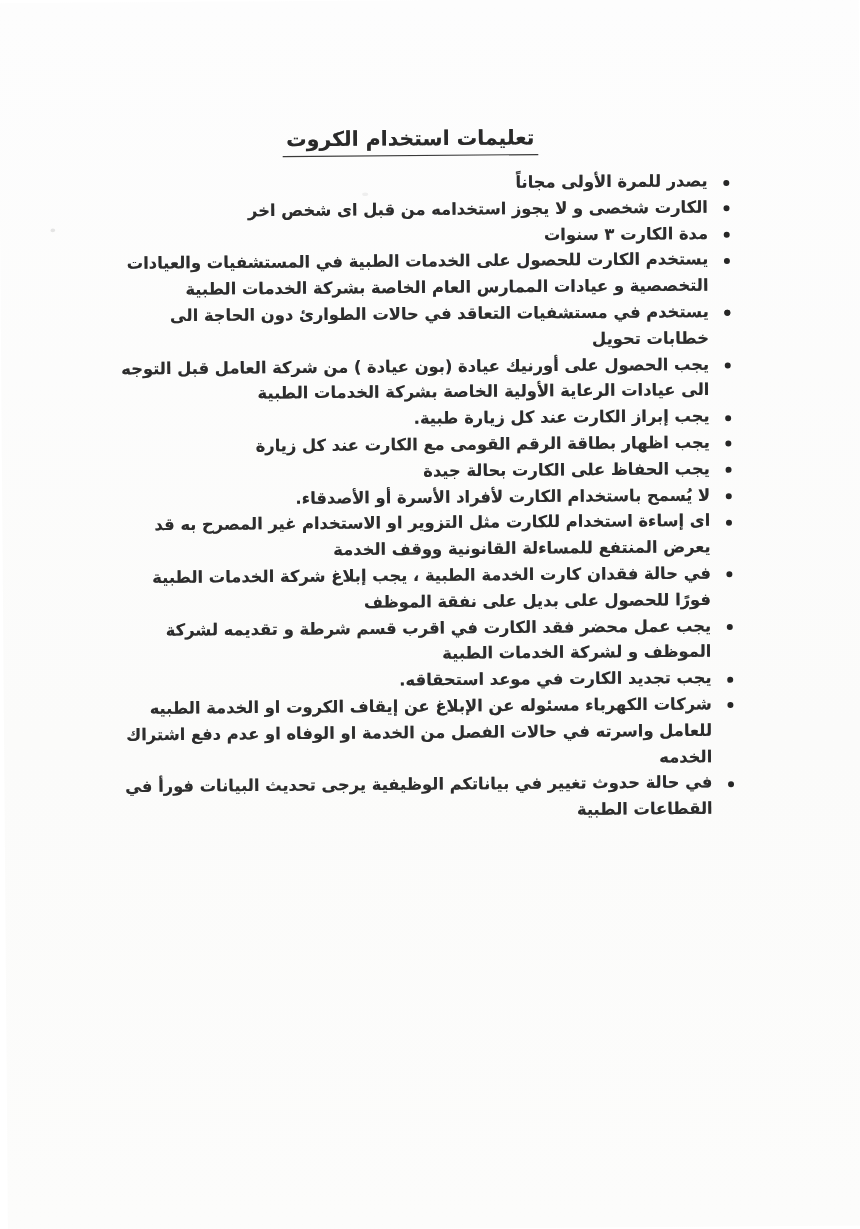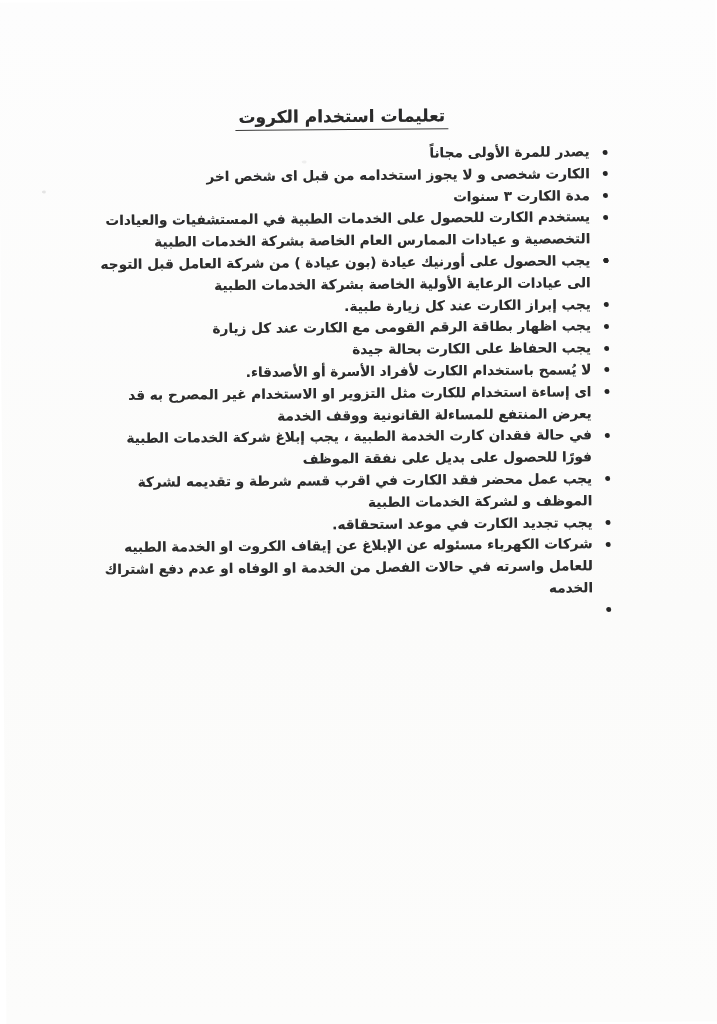--- a/index.html
+++ b/index.html
@@ -80,26 +80,26 @@
   <div class="title-wrap">
     <span class="doc-title">تعليمات استخدام الكروت</span>
   </div>
 
   <ul class="instructions">
       <li><span class="dot"></span><span>يصدر للمرة الأولى مجاناً</span></li>
       <li><span class="dot"></span><span>الكارت شخصى و لا يجوز استخدامه من قبل اى شخص اخر</span></li>
       <li><span class="dot"></span><span>مدة الكارت ٣ سنوات</span></li>
       <li><span class="dot"></span><span>يستخدم الكارت للحصول على الخدمات الطبية في المستشفيات والعيادات التخصصية و عيادات الممارس العام الخاصة بشركة الخدمات الطبية</span></li>
       <li><span class="dot"></span></li>
-      <li><span class="dot"></span></li>
+      <li><span class="dot"></span><span>يستخدم في مستشفيات التعاقد في حالات الطوارئ دون الحاجة الى خطابات تحويل</span></li>
       <li><span class="dot"></span><span>يجب الحصول على أورنيك عيادة (بون عيادة ) من شركة العامل قبل التوجه الى عيادات الرعاية الأولية الخاصة بشركة الخدمات الطبية</span></li>
       <li><span class="dot"></span><span>يجب إبراز الكارت عند كل زيارة طبية.</span></li>
       <li><span class="dot"></span><span>يجب اظهار بطاقة الرقم القومى مع الكارت عند كل زيارة</span></li>
       <li><span class="dot"></span><span>يجب الحفاظ على الكارت بحالة جيدة</span></li>
       <li><span class="dot"></span><span>لا يُسمح باستخدام الكارت لأفراد الأسرة أو الأصدقاء.</span></li>
       <li><span class="dot"></span><span>اى إساءة استخدام للكارت مثل التزوير او الاستخدام غير المصرح به قد يعرض المنتفع للمساءلة القانونية ووقف الخدمة</span></li>
       <li><span class="dot"></span><span>في حالة فقدان كارت الخدمة الطبية ، يجب إبلاغ شركة الخدمات الطبية فورًا للحصول على بديل على نفقة الموظف</span></li>
       <li><span class="dot"></span><span>يجب عمل محضر فقد الكارت في اقرب قسم شرطة و تقديمه لشركة الموظف و لشركة الخدمات الطبية</span></li>
       <li><span class="dot"></span><span>يجب تجديد الكارت في موعد استحقاقه.</span></li>
       <li><span class="dot"></span><span>شركات الكهرباء مسئوله عن الإبلاغ عن إيقاف الكروت او الخدمة الطبيه للعامل واسرته في حالات الفصل من الخدمة او الوفاه او عدم دفع اشتراك الخدمه</span></li>
-      <li><span class="dot"></span></li>
+      <li><span class="dot"></span><span>في حالة حدوث تغيير في بياناتكم الوظيفية يرجى تحديث البيانات فورأ في القطاعات الطبية</span></li>
     </ul>
 </div>
 
 </body></html>

